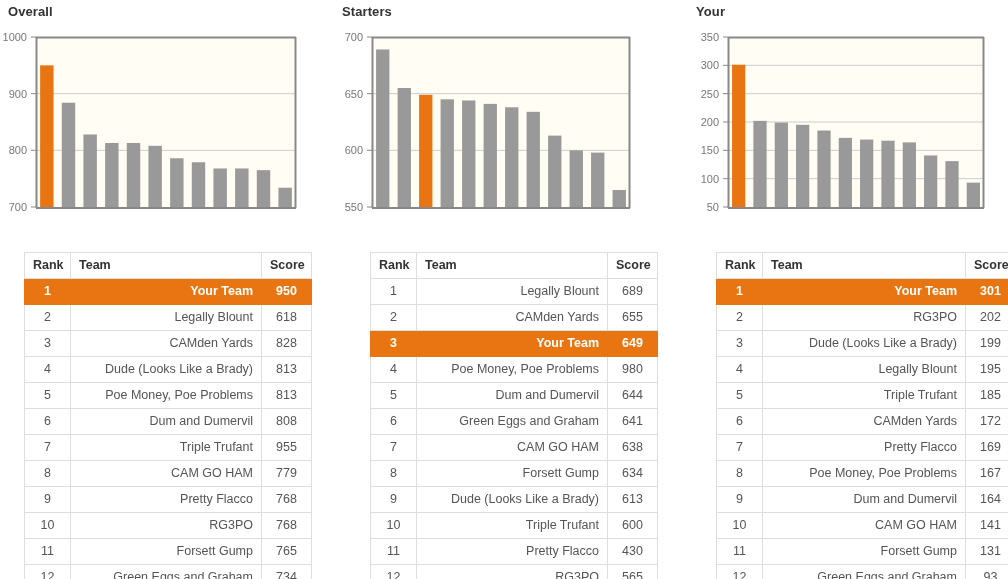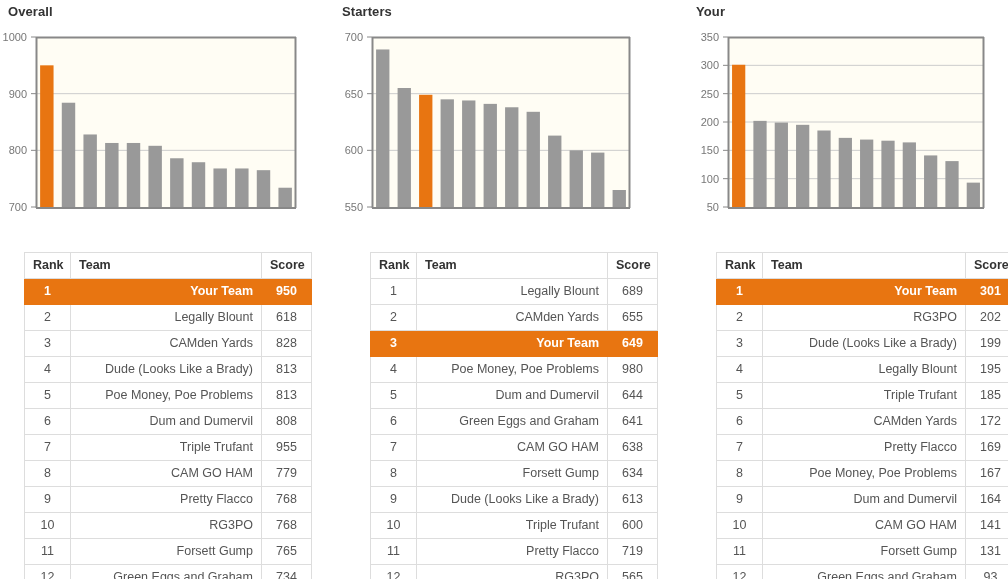--- a/index.html
+++ b/index.html
@@ -282,21 +282,21 @@
             <td class="col-score">613</td>
           </tr>
           <tr>
             <td class="col-rank">10</td>
             <td class="col-team">Triple Trufant</td>
             <td class="col-score">600</td>
           </tr>
           <tr>
             <td class="col-rank">11</td>
             <td class="col-team">Pretty Flacco</td>
-            <td class="col-score">719</td>
+            <td class="col-score">430</td>
           </tr>
           <tr>
             <td class="col-rank">12</td>
             <td class="col-team">RG3PO</td>
             <td class="col-score">565</td>
           </tr>
         </tbody>
     </table>
   </div>
 

